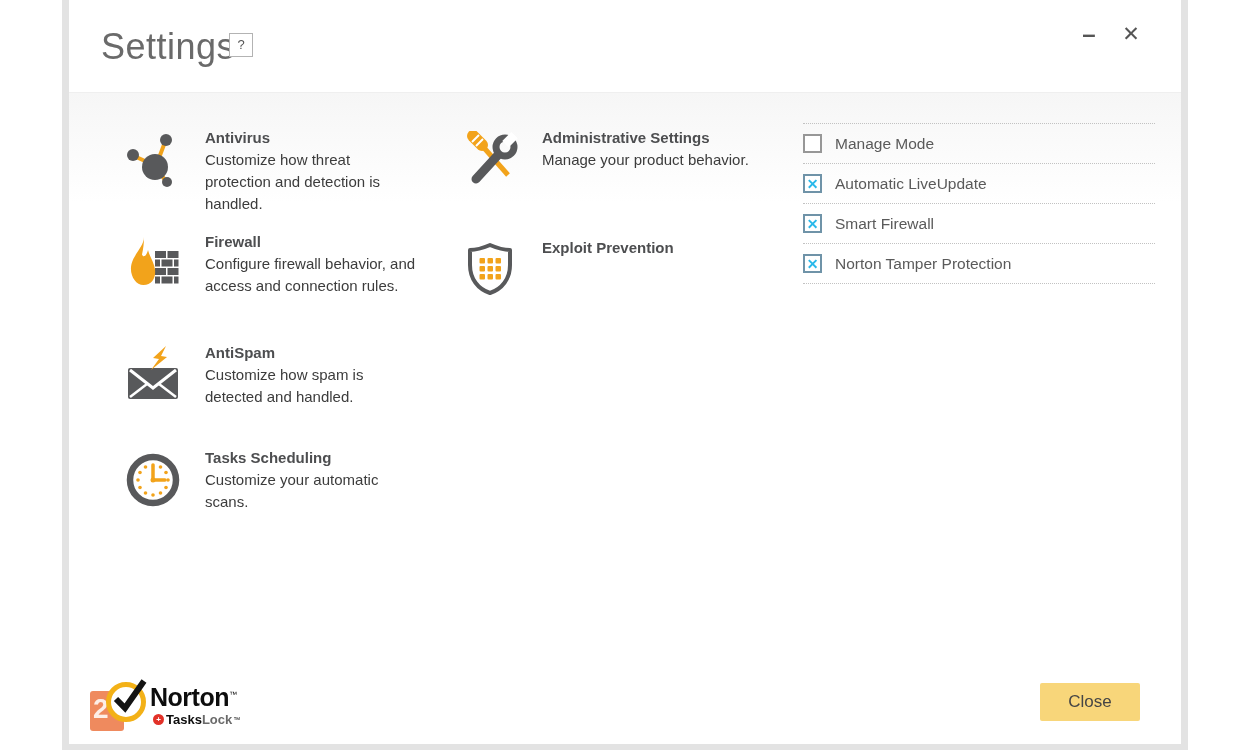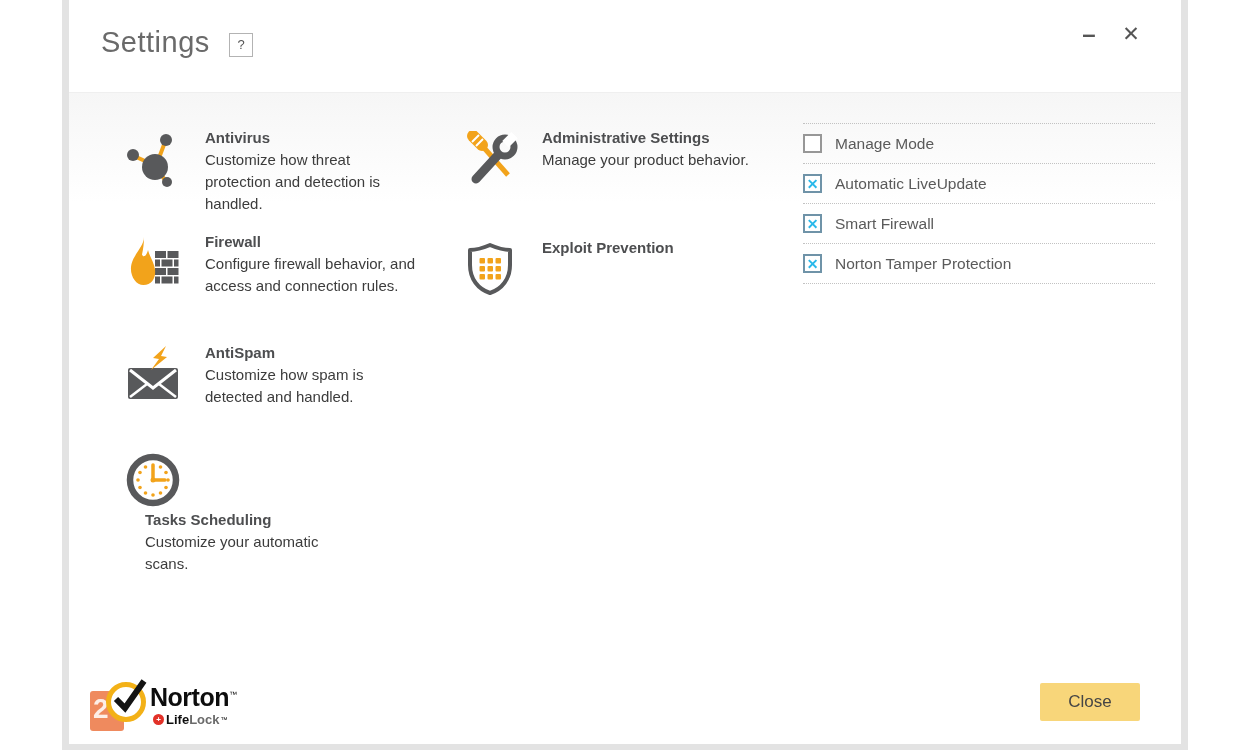--- a/index.html
+++ b/index.html
@@ -8,42 +8,42 @@
   .window {
     position:absolute; left:62px; top:0; width:1126px; height:750px;
     background:#fff;
     border-left:7px solid var(--window-border,#e3e3e3);
     border-right:7px solid var(--window-border,#e3e3e3);
     border-bottom:6px solid var(--window-border,#e3e3e3);
   }
 
   
   .titlebar { position:relative; height:92px; background:#fff; }
-  .app-title { position:absolute; left:32px; top:26px; font-size:29px; font-weight:300; color:var(--title-gray,#6a6a6a); letter-spacing:0.5px; }
+  .app-title { position:absolute; left:32px; top:26px; font-size:36px; font-weight:300; color:var(--title-gray,#6a6a6a); letter-spacing:0.5px; }
   .help-btn { position:absolute; left:160px; top:33px; width:24px; height:24px; background:#fff; border:1px solid #b3b3b3; color:#555; font-size:13px; line-height:22px; text-align:center; cursor:pointer; }
   .winctrl { position:absolute; top:18px; width:32px; height:32px; background:transparent; border:none; color:#555; cursor:pointer; text-align:center; }
   .winctrl.min { left:1004px; font-size:24px; line-height:26px; font-weight:bold; }
   .winctrl.cls { left:1046px; font-size:21px; line-height:32px; }
 
   
   .content { position:absolute; left:0; top:92px; right:0; bottom:0;
     background:linear-gradient(#f6f6f6, #ffffff 110px);
     border-top:1px solid #efefef; }
 
   .setting-item { position:absolute; display:flex; cursor:pointer; }
   .setting-item .icon { width:60px; flex:0 0 60px; margin-top:2px; }
   .setting-item .txt { margin-left:20px; width:214px; }
   .item-title { font-size:15px; font-weight:bold; color:#4d4e50; margin-bottom:3px; }
   .item-desc { font-size:15px; color:#3c3c3c; line-height:22px; }
 
   
   .c1-0 { left:56px;  top:36px; }
   .c1-1 { left:56px;  top:140px; }
   .c1-2 { left:56px;  top:251px; }
-  .c1-3 { left:56px;  top:356px;flex-direction:column; }
+  .c1-3 { left:56px;  top:356px; }
   .c2-0 { left:393px; top:36px; }
   .c2-1 { left:393px; top:146px; }
 
   
   .qc { position:absolute; left:734px; top:30px; width:352px; }
   .qc-title { font-size:24px; font-weight:600; color:#6e6e6e; margin-bottom:14px; }
   .qc-row { display:flex; align-items:center; padding:10px 0; border-top:1px dotted #c2c2c2; cursor:pointer; }
   .qc-row:last-child { border-bottom:1px dotted #c2c2c2; }
   .cb { width:19px; height:19px; flex:0 0 19px; background:#fff; border:2px solid #979797; display:flex; align-items:center; justify-content:center; cursor:pointer; }
   .cb .x { display:none; color:var(--check-cyan,#29b8ea); font-size:14px; font-weight:bold; line-height:14px; }
@@ -250,21 +250,21 @@
       <div class="brand-stamp">
         <span class="digit">2</span>
       </div>
       <div class="brand-ring"></div>
       <svg class="brand-check" viewBox="0 0 42 42">
         <polyline points="8,24 17,33 36,6" fill="none" stroke="#141414" stroke-width="6"></polyline>
       </svg>
       <span class="brand-name"><span>Norton</span><span class="tm">™</span></span>
       <span class="brand-sub">
         <span class="ll-dot">+</span>
-        <span>Life</span>
+        <span>Tasks</span>
           <span class="lock">Lock</span>
           <span class="tm2">™</span>
       </span>
     </div>
 
     <button class="close-btn">Close</button>
 
   </div>
 </div>
 

